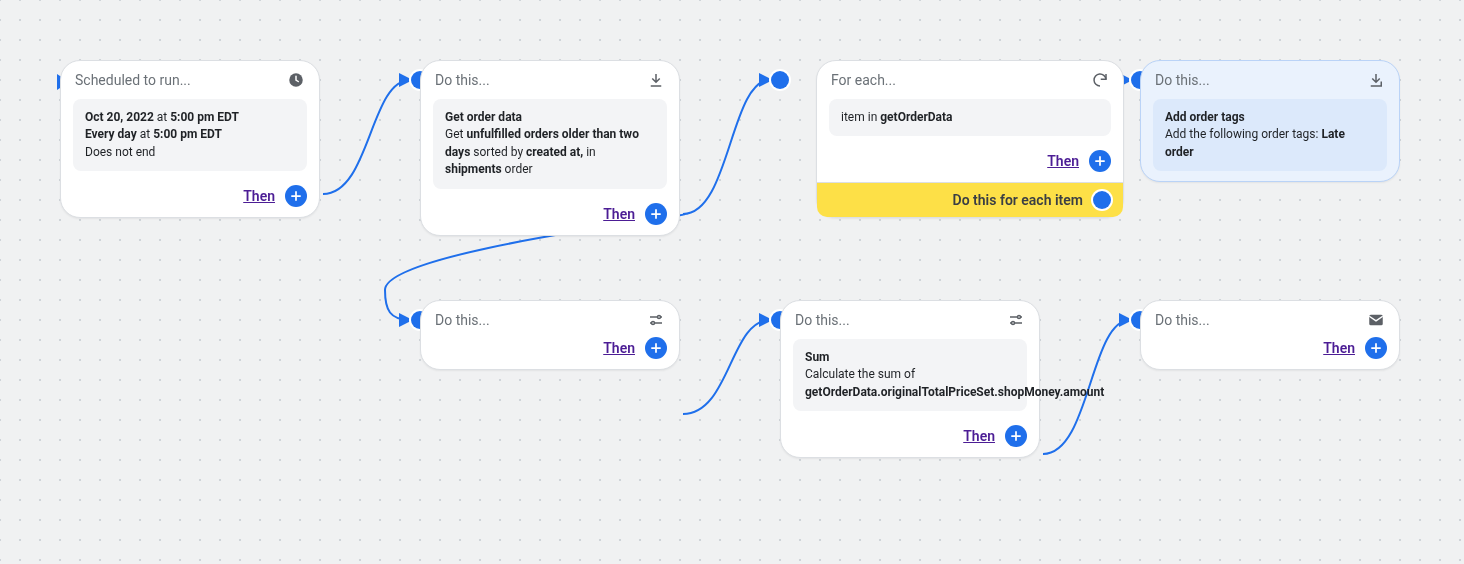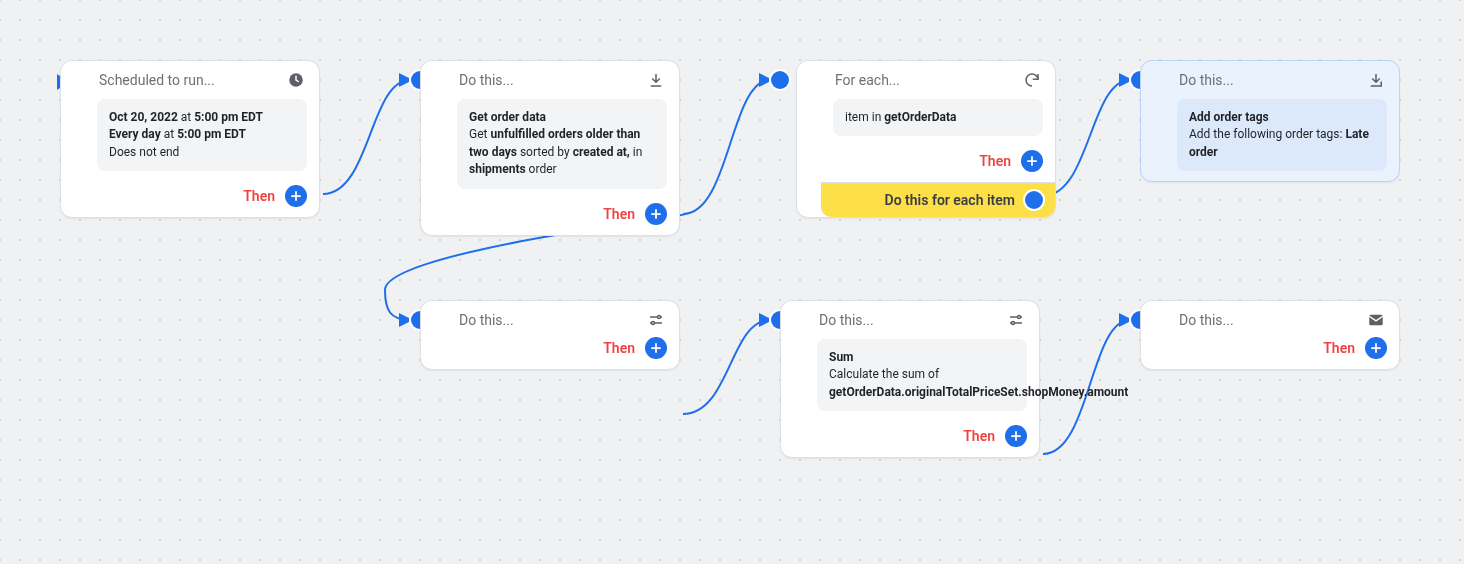--- a/index.html
+++ b/index.html
@@ -11,23 +11,22 @@
       background-position: 10px 10px;
       width: 1464px;
       height: 564px;
       position: relative;
       overflow: hidden;
     }
     .card {
       position: absolute;
       background: #fff;
       border: 1px solid #dcdfe3;
-      border-radius: 12px;
+      border-radius: 20px;
       box-shadow: 0 1px 2px rgba(0,0,0,.06);
-      padding-left: 24px;
     }
     .card-header {
       display: flex;
       align-items: center;
       padding: 10px 14px 4px 14px;
     }
     .card-header .title {
       color: #6b7177;
       font-size: 14px;
       flex: 1;
@@ -47,21 +46,22 @@
     }
     .desc strong { font-weight: 700; }
     .then-row {
       display: flex;
       justify-content: flex-end;
       align-items: center;
       padding: 4px 12px 10px 12px;
       gap: 10px;
       font-size: 14px;
       font-weight: 600;
-      color: #ef4444;
+      color: #4c1d95;
+      text-decoration: underline;
     }
     .plus-btn {
       width: 22px; height: 22px;
       background: #1f6feb;
       border-radius: 50%;
       display: inline-flex;
       align-items:center; justify-content:center;
       color:#fff;
       cursor:pointer;
       box-shadow: 0 0 0 2px #fff;
@@ -182,21 +182,21 @@
     <span>Then</span>
     <span class="plus-btn">
       <svg viewBox="0 0 24 24">
           <path d="M12 5v14M5 12h14" stroke="#fff" stroke-width="3" stroke-linecap="round"></path>
         </svg>
     </span>
   </div>
 </div>
 
 <div class="entry-dot" style="left:771px; top:71px;"></div>
-<div class="card" style="left:796px; top:60px; width:260px;">
+<div class="card" style="left:816px; top:60px; width:308px;">
   <div class="card-header">
     <span class="title">For each...</span>
     <span class="hicon">
       <svg width="18" height="18" viewBox="0 0 24 24" fill="none" stroke="#5c6066" stroke-width="2">
           <path d="M20 11A8 8 0 1 0 12 20"></path>
           <path d="M20 4v7h-7"></path>
         </svg>
     </span>
   </div>
   <div class="desc">

